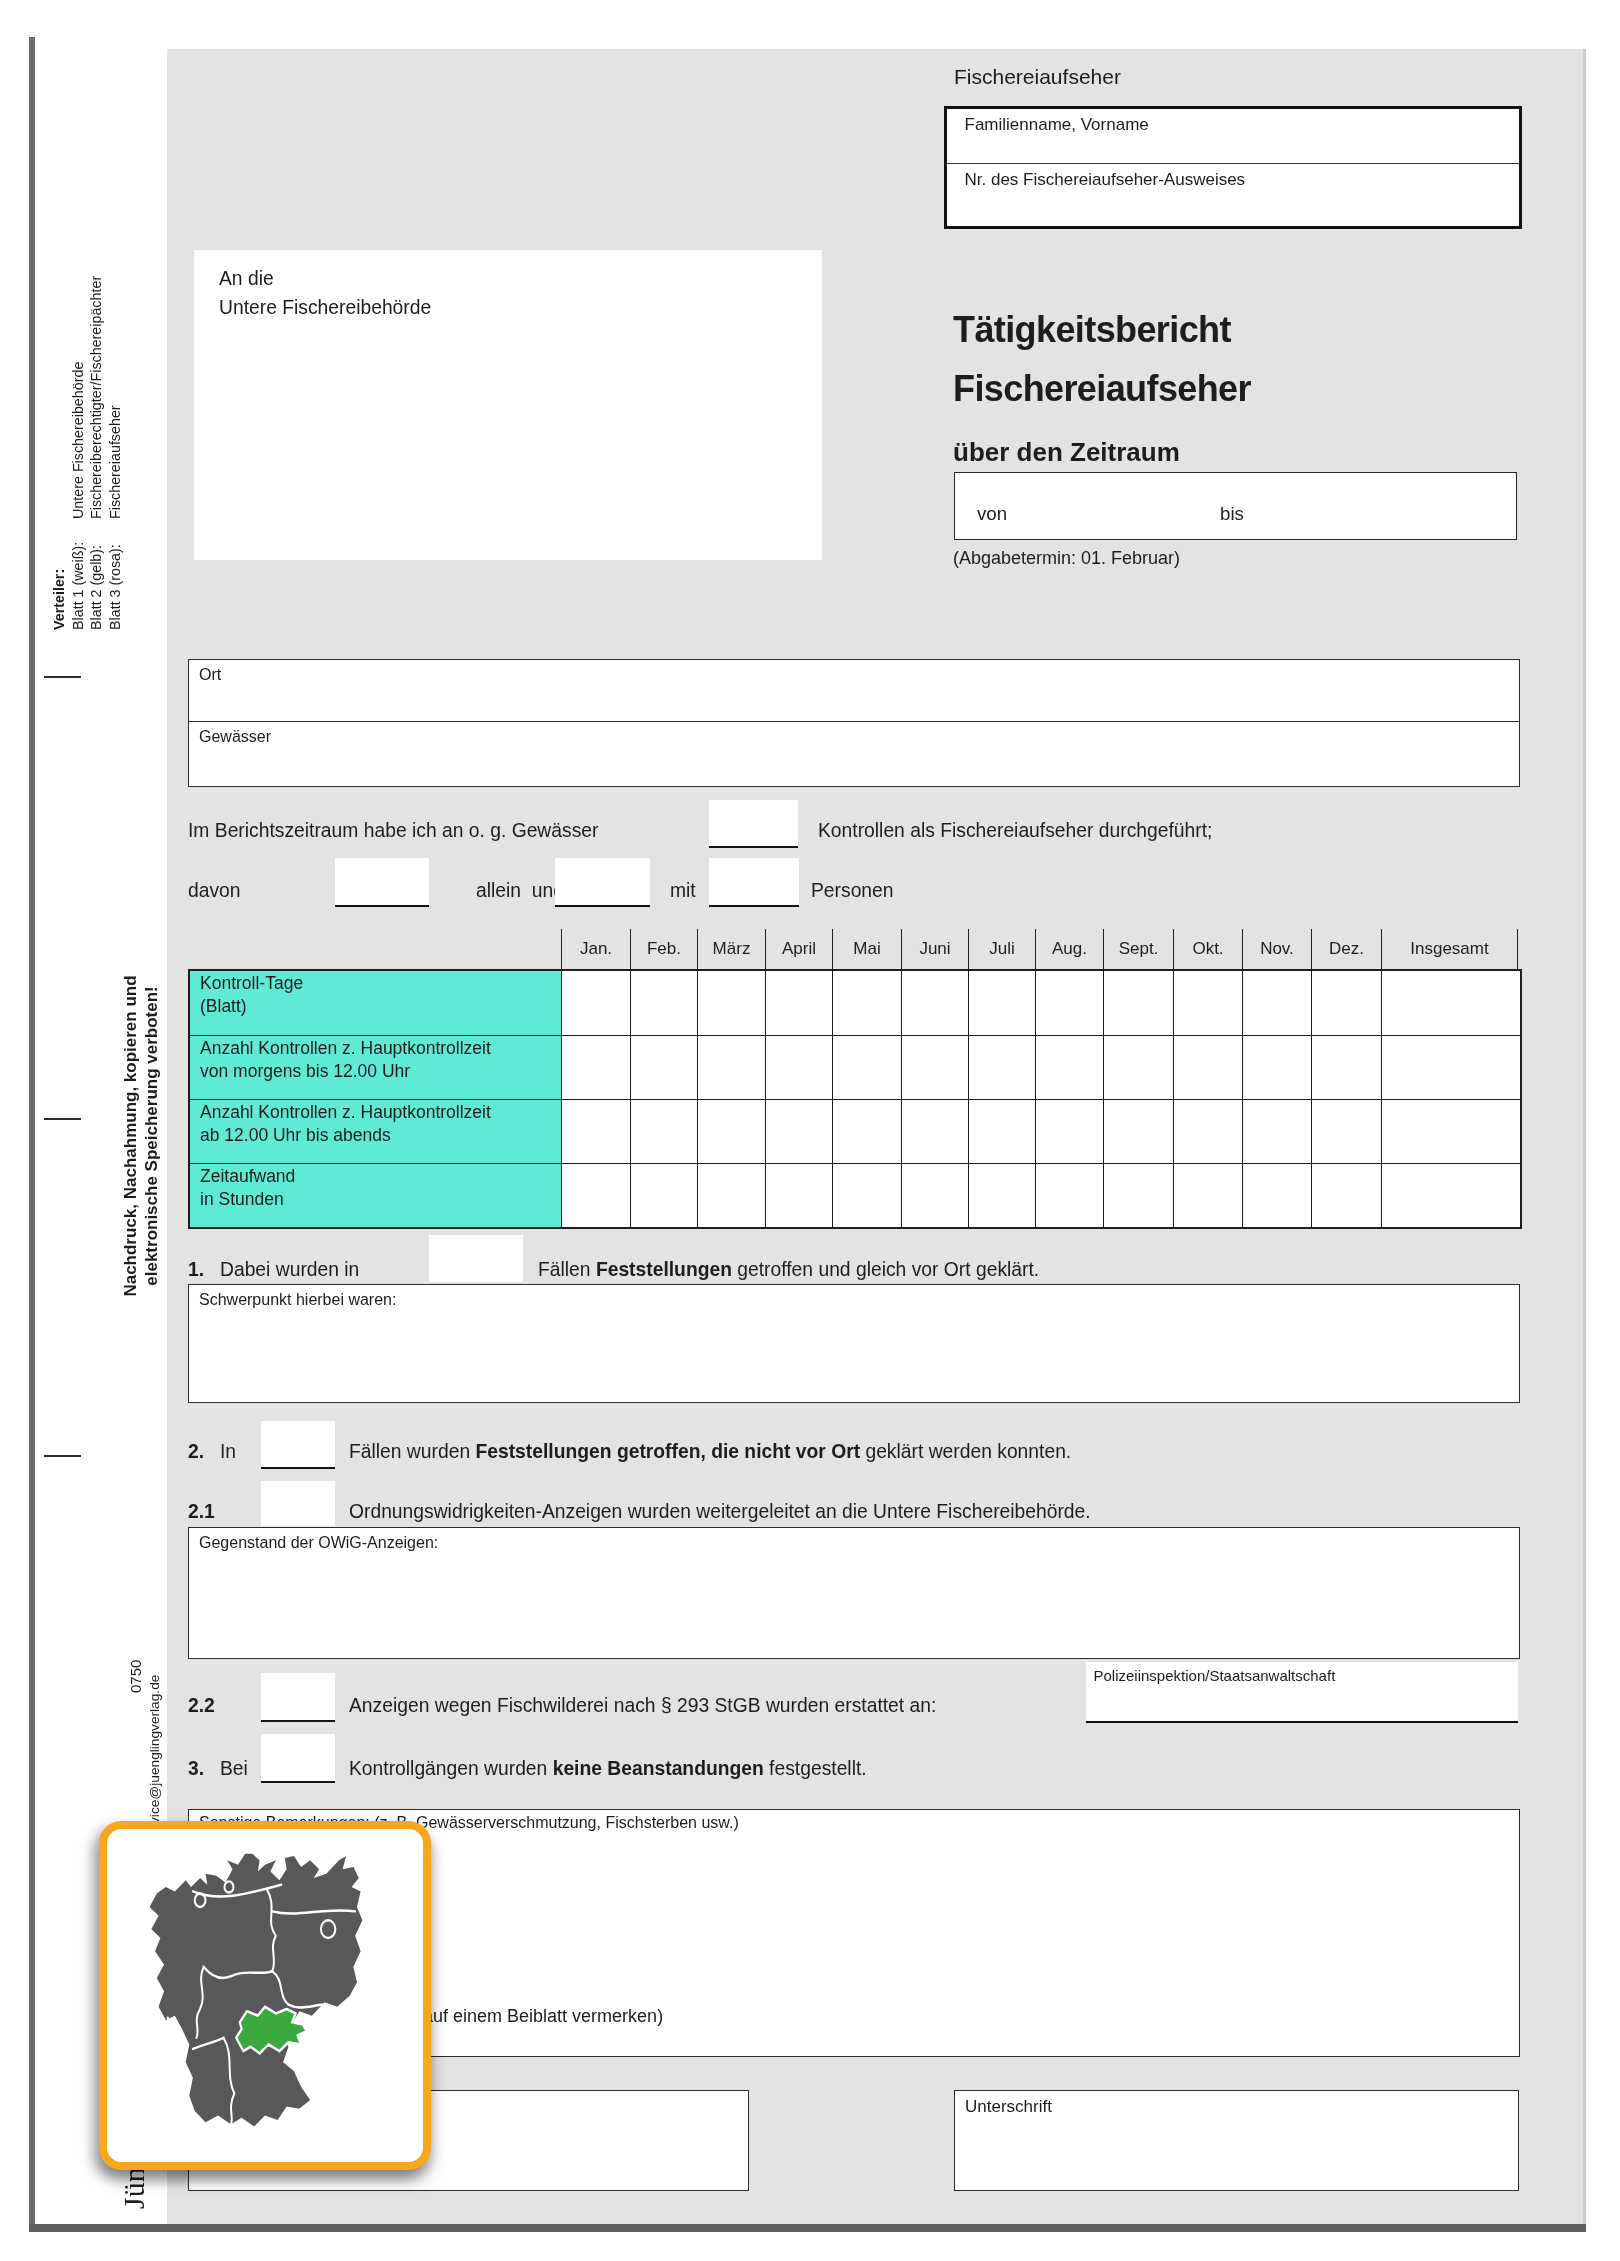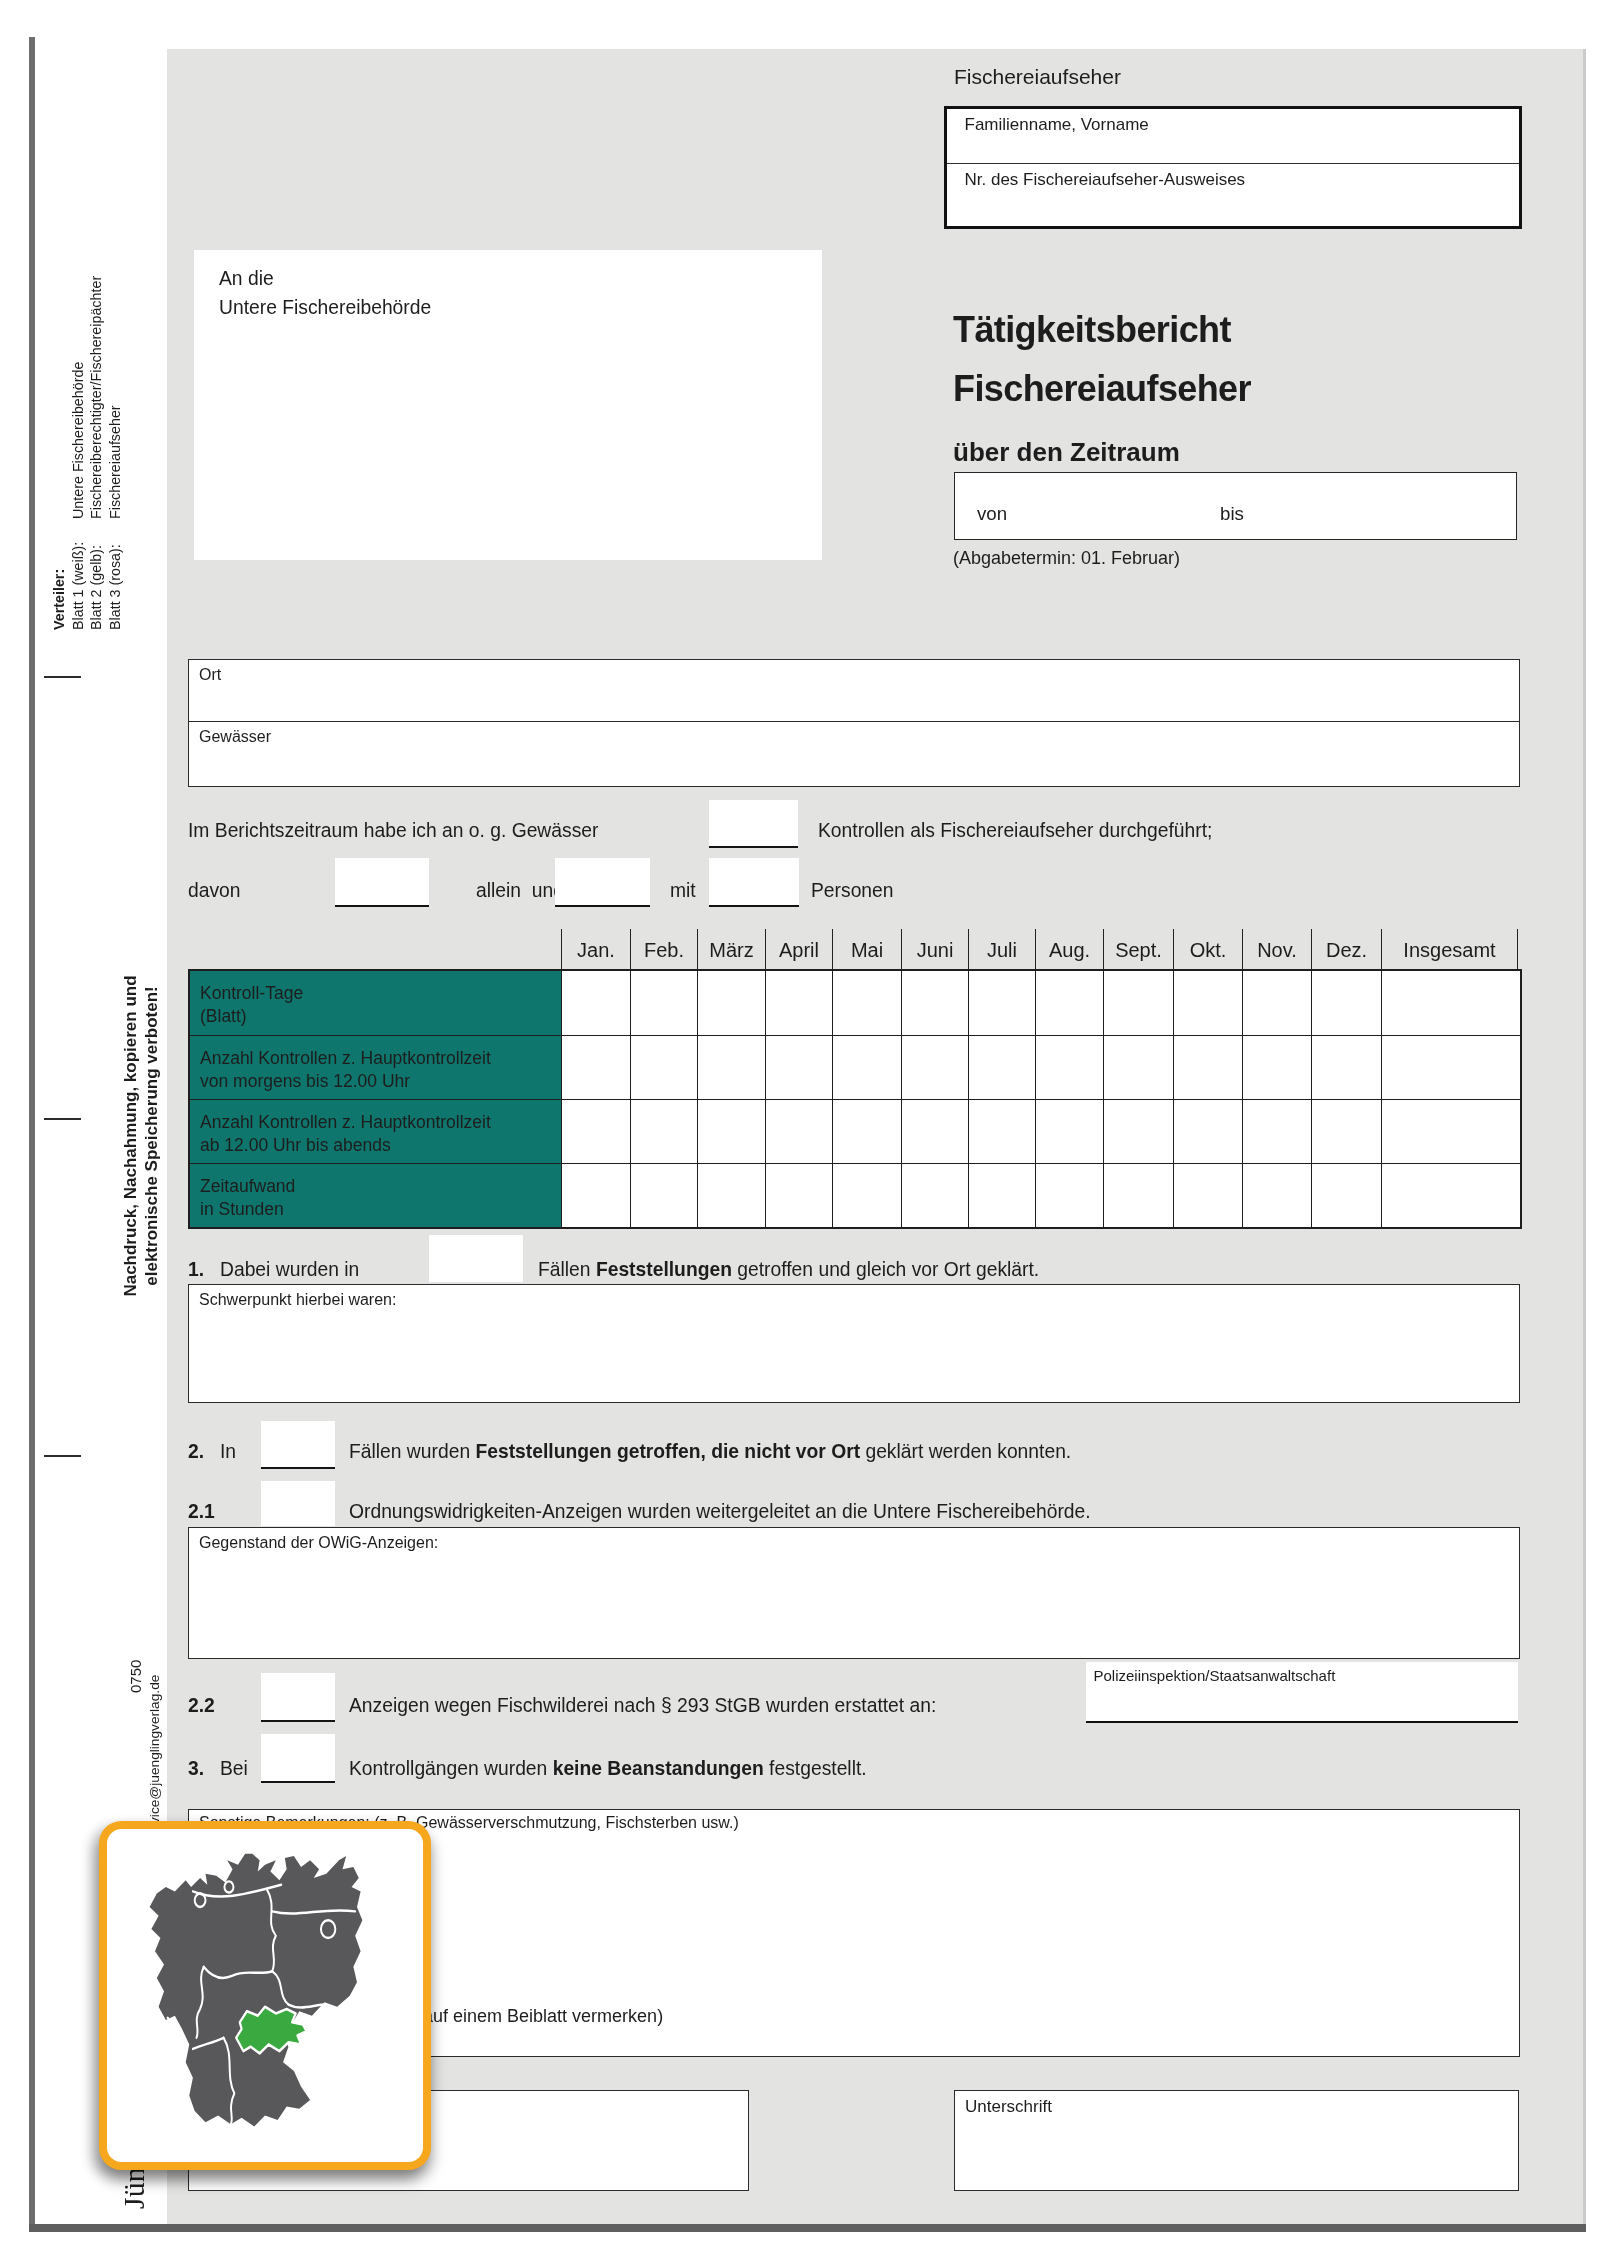--- a/index.html
+++ b/index.html
@@ -17,30 +17,30 @@
   .input-u{background:#ffffff;border-bottom:2.5px solid #141414;}
   .input-n{background:#ffffff;}
   .t31{font-size:19.3px;}
   .b{font-weight:bold;}
   .pre{white-space:pre-line;}
   .title{font-size:36px;font-weight:bold;letter-spacing:-0.6px;}
   .rot{transform:rotate(-90deg);transform-origin:0 0;}
   .vgrid{display:grid;grid-template-columns:111px auto;font-size:14.3px;line-height:18.7px;}
   .thead{left:188px;top:929px;width:1330px;height:40px;display:grid;
          grid-template-columns:373px 69px 67px 68px 67px 69px 67px 67px 68px 70px 69px 69px 70px auto;}
-  .thead>div{border-left:1.2px solid #222;font-size:20px;text-align:center;padding-top:10px;}
+  .thead>div{border-left:1.2px solid #222;font-size:17px;text-align:center;padding-top:10px;}
   .thead>div:first-child{border-left:none;}
   .thead>div:last-child{border-right:1.2px solid #222;}
   .tbody{left:188px;top:969px;width:1330px;background:#fff;border:2.5px solid #1e1e1e;display:grid;
          grid-template-columns:371px 69px 67px 68px 67px 69px 67px 67px 68px 70px 69px 69px 70px auto;
          grid-auto-rows:64px;}
   .tbody>div{border-left:1.2px solid #1e1e1e;border-top:1.2px solid #1e1e1e;}
   .tbody>div:nth-child(14n+1){border-left:none;}
   .tbody>div:nth-child(-n+14){border-top:none;}
-  .rowlabel{background:#0f766e;font-size:17.5px;line-height:22.5px;padding:11px 10px;}
+  .rowlabel{background:#5eead4;font-size:17.5px;line-height:22.5px;padding:1px 10px;}
   .mapcard{left:99px;top:1821px;width:316px;height:333px;background:#fff;border:8px solid #f6a71d;
            border-radius:22.5px;z-index:40;box-shadow:0 10px 15px rgba(0,0,0,.38),-6.2px 6.2px 12.5px rgba(0,0,0,.22);}
 </style>
 </head>
 <body>
 
 <div class="abs sheet"></div>
 <div class="abs pageedge-l"></div>
 <div class="abs pageedge-r"></div>
 <div class="abs pageedge-b"></div>

